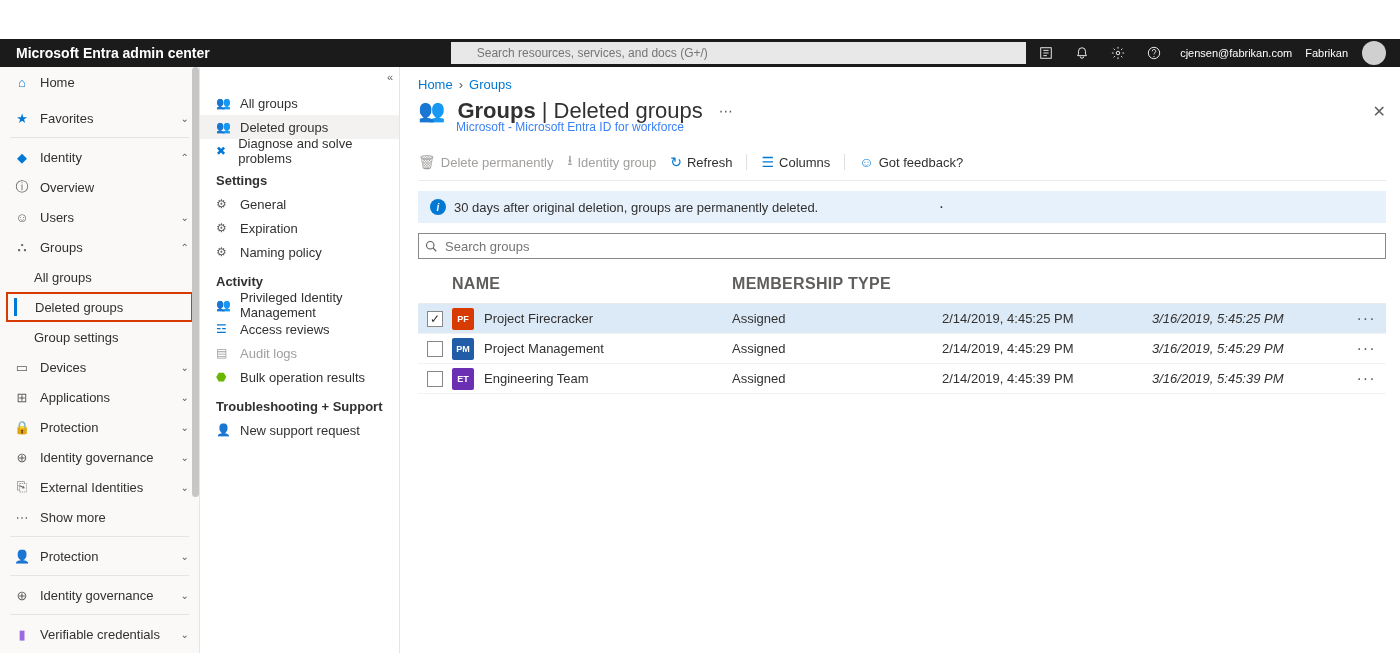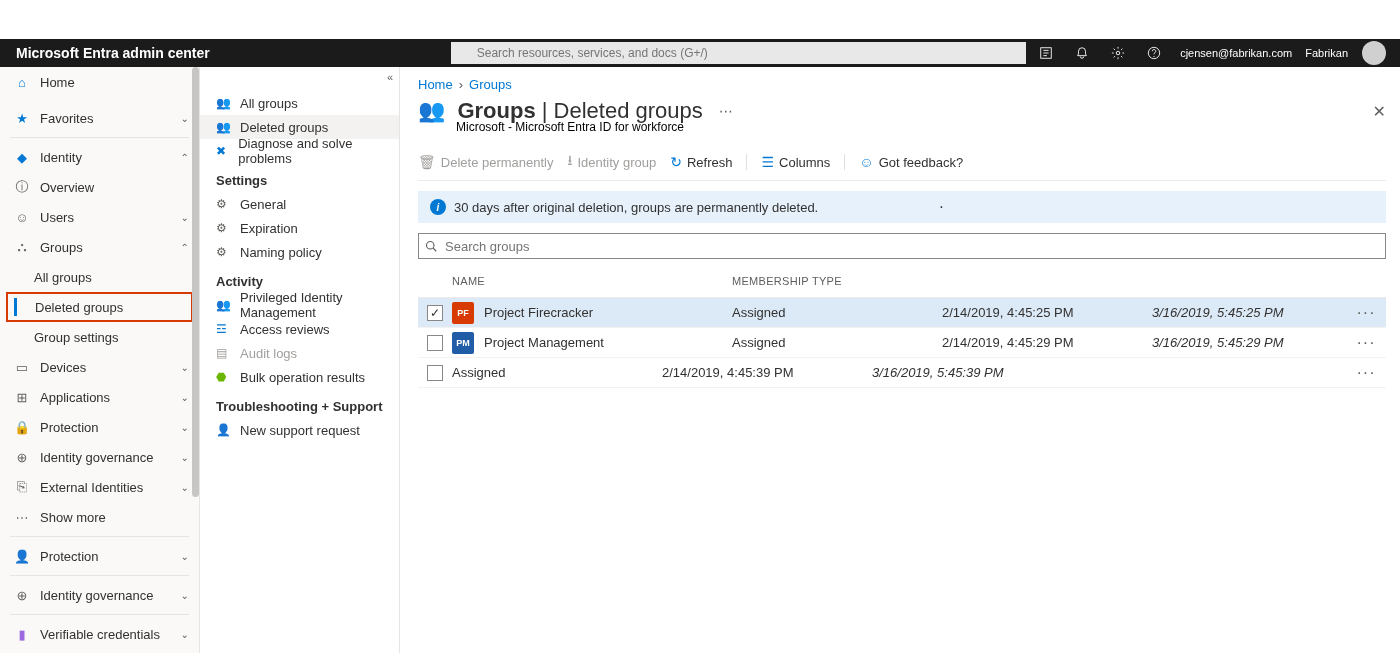--- a/index.html
+++ b/index.html
@@ -49,41 +49,41 @@
 
 .work { flex:1; display:flex; flex-direction:column; padding:6px 14px 0 18px; overflow:hidden; }
 .crumbs { font-size:13px; color:#0078d4; display:flex; gap:6px; align-items:center; padding:4px 0; }
 .crumbs .sep2 { color:#605e5c; }
 .titlebar { display:flex; align-items:center; gap:12px; padding:2px 0 2px; }
 .titlebar .big-icn { color:#0078d4; font-size:22px; }
 .titlebar h1 { font-size:22px; font-weight:600; }
 .titlebar h1 .sub { font-weight:400; }
 .titlebar .dots { color:#605e5c; font-size:14px; margin-left:4px; cursor:pointer; }
 .titlebar .close { margin-left:auto; font-size:16px; color:#605e5c; cursor:pointer; }
-.subtitle { font-size:12px; color:#000000; margin-left:38px; margin-top:-6px; margin-bottom:10px; }
+.subtitle { font-size:12px; color:#3b82f6; margin-left:38px; margin-top:-6px; margin-bottom:10px; }
 
 .cmdbar { display:flex; align-items:center; gap:14px; border-bottom:1px solid #edebe9; padding:6px 0; font-size:13px; color:#323130; }
 .cmdbar .cmd { display:flex; align-items:center; gap:5px; cursor:pointer; }
 .cmdbar .cmd.disabled { color:#a19f9d; }
 .cmdbar .cmd.disabled .ci { color:#a19f9d; }
 .cmdbar .ci { color:#0078d4; font-size:14px; }
 .cmdbar .divider { width:1px; height:16px; background:#e1dfdd; }
 
 .infobar { background:#e7f1fb; display:flex; align-items:center; padding:8px 12px; gap:8px; font-size:13px; margin-top:10px; }
 .infobar .ii { width:16px; height:16px; border-radius:50%; background:#0078d4; color:#fff; font-size:10px; display:flex; align-items:center; justify-content:center; font-style:italic; font-weight:bold; }
 .infobar .dot { margin-left:auto; font-size:16px; line-height:6px; margin-right:430px; }
 
 .srch2 { margin-top:10px; }
 .srch2 .box2 { position:relative; }
 .srch2 input { width:100%; border:1px solid #8a8886; height:26px; padding:0 8px 0 26px; font-size:13px; }
 .srch2 .s-icon2 { position:absolute; left:7px; top:5px; color:#605e5c; font-size:12px; }
 
 
 .tbl { margin-top:6px; }
-.thead { display:flex; border-bottom:1px solid #edebe9; font-size:11px; font-weight:400; color:#605e5c; letter-spacing:0.3px; }
+.thead { display:flex; border-bottom:1px solid #edebe9; font-size:16px; font-weight:700; color:#605e5c; letter-spacing:0.3px; }
 .thead .th { padding:10px 0; }
 .col-chk { width:34px; }
 .col-name { width:280px; padding-left:0; }
 .col-mt { width:210px; }
 .col-dd { width:210px; }
 .col-pd { flex:1; }
 .col-act { width:40px; }
 
 .trow { display:flex; align-items:center; border-bottom:1px solid #f3f2f1; height:30px; font-size:13px; }
 .trow.sel { background:#dceaf7; }
@@ -382,20 +382,24 @@
             </div>
             <div class="td mt">Assigned</div>
             <div class="td dd">2/14/2019, 4:45:29 PM</div>
             <div class="td pd">3/16/2019, 5:45:29 PM</div>
             <div class="td act">···</div>
           </div>
           <div class="trow">
             <div class="td chk">
               <div class="cb"></div>
             </div>
+            <div class="td namecell">
+              <div class="badge" style="background:#6b2fb3">ET</div>
+              <span>Engineering Team</span>
+            </div>
             <div class="td mt">Assigned</div>
             <div class="td dd">2/14/2019, 4:45:39 PM</div>
             <div class="td pd">3/16/2019, 5:45:39 PM</div>
             <div class="td act">···</div>
           </div>
         </div>
     </div>
 
   </div>
 

